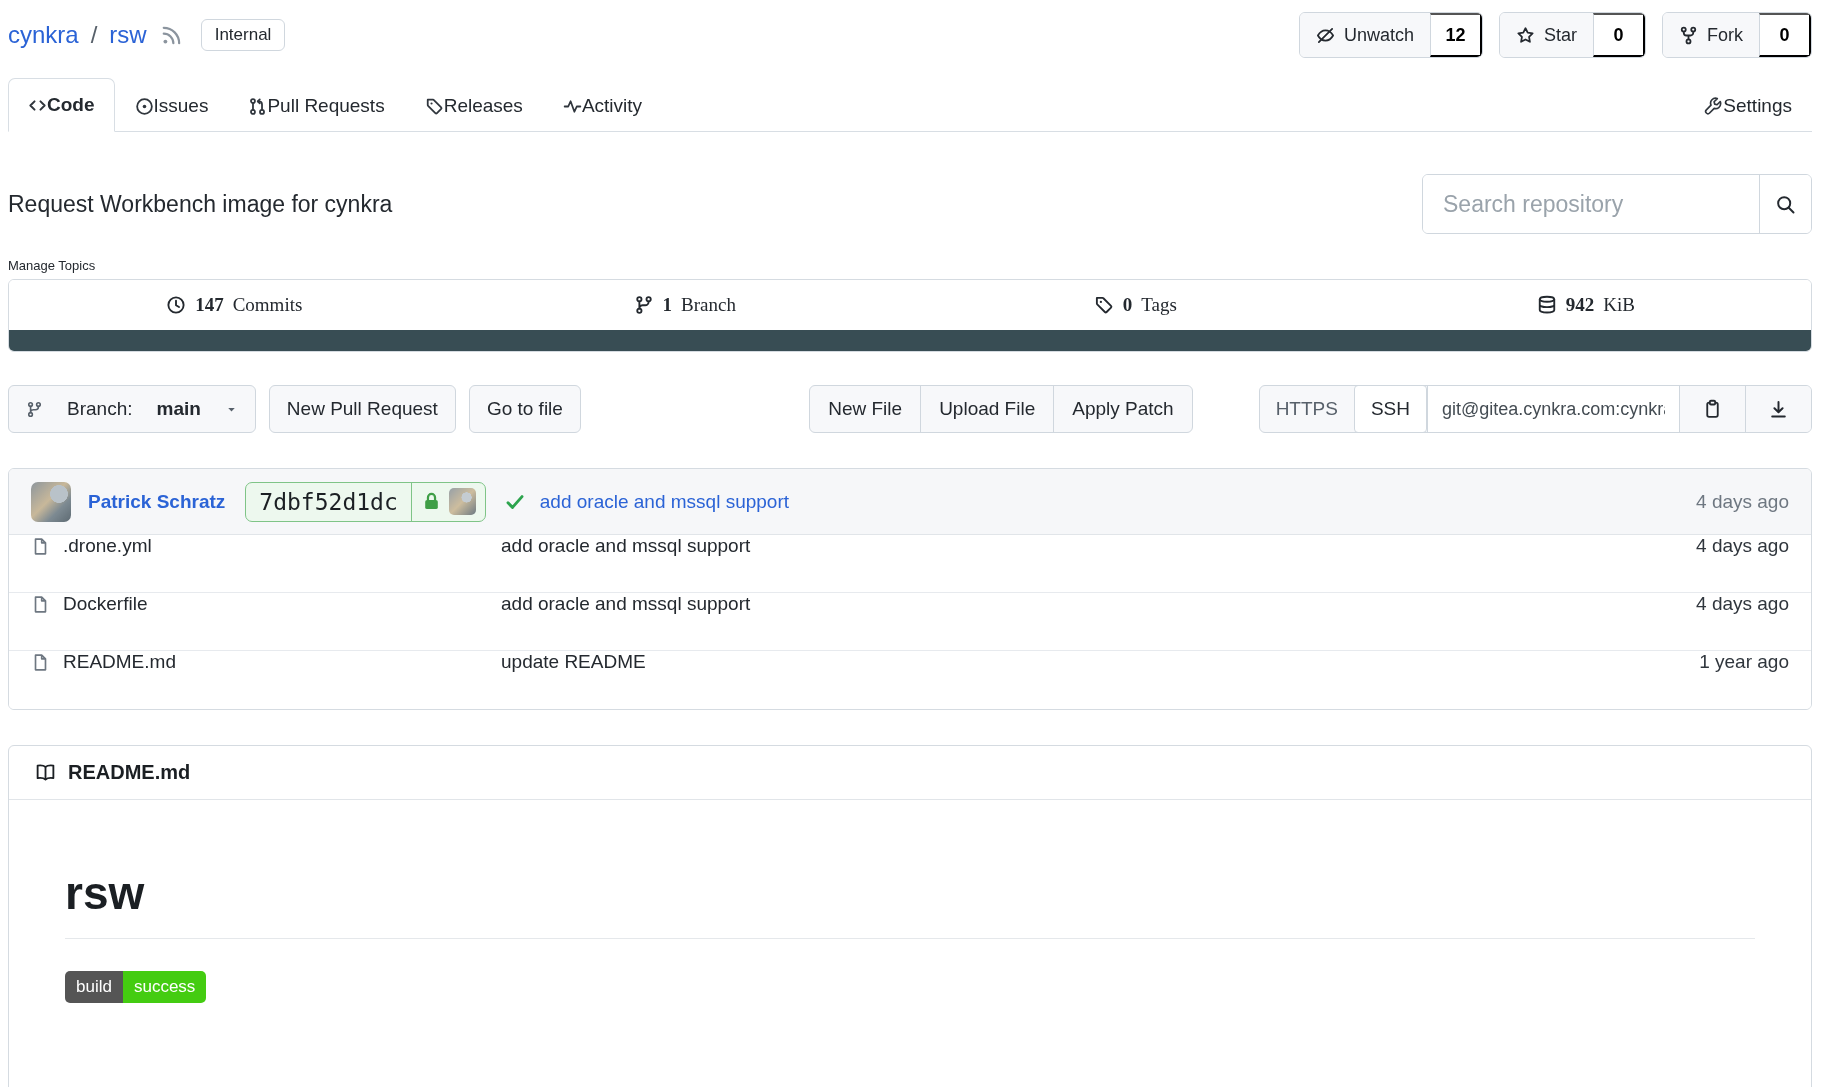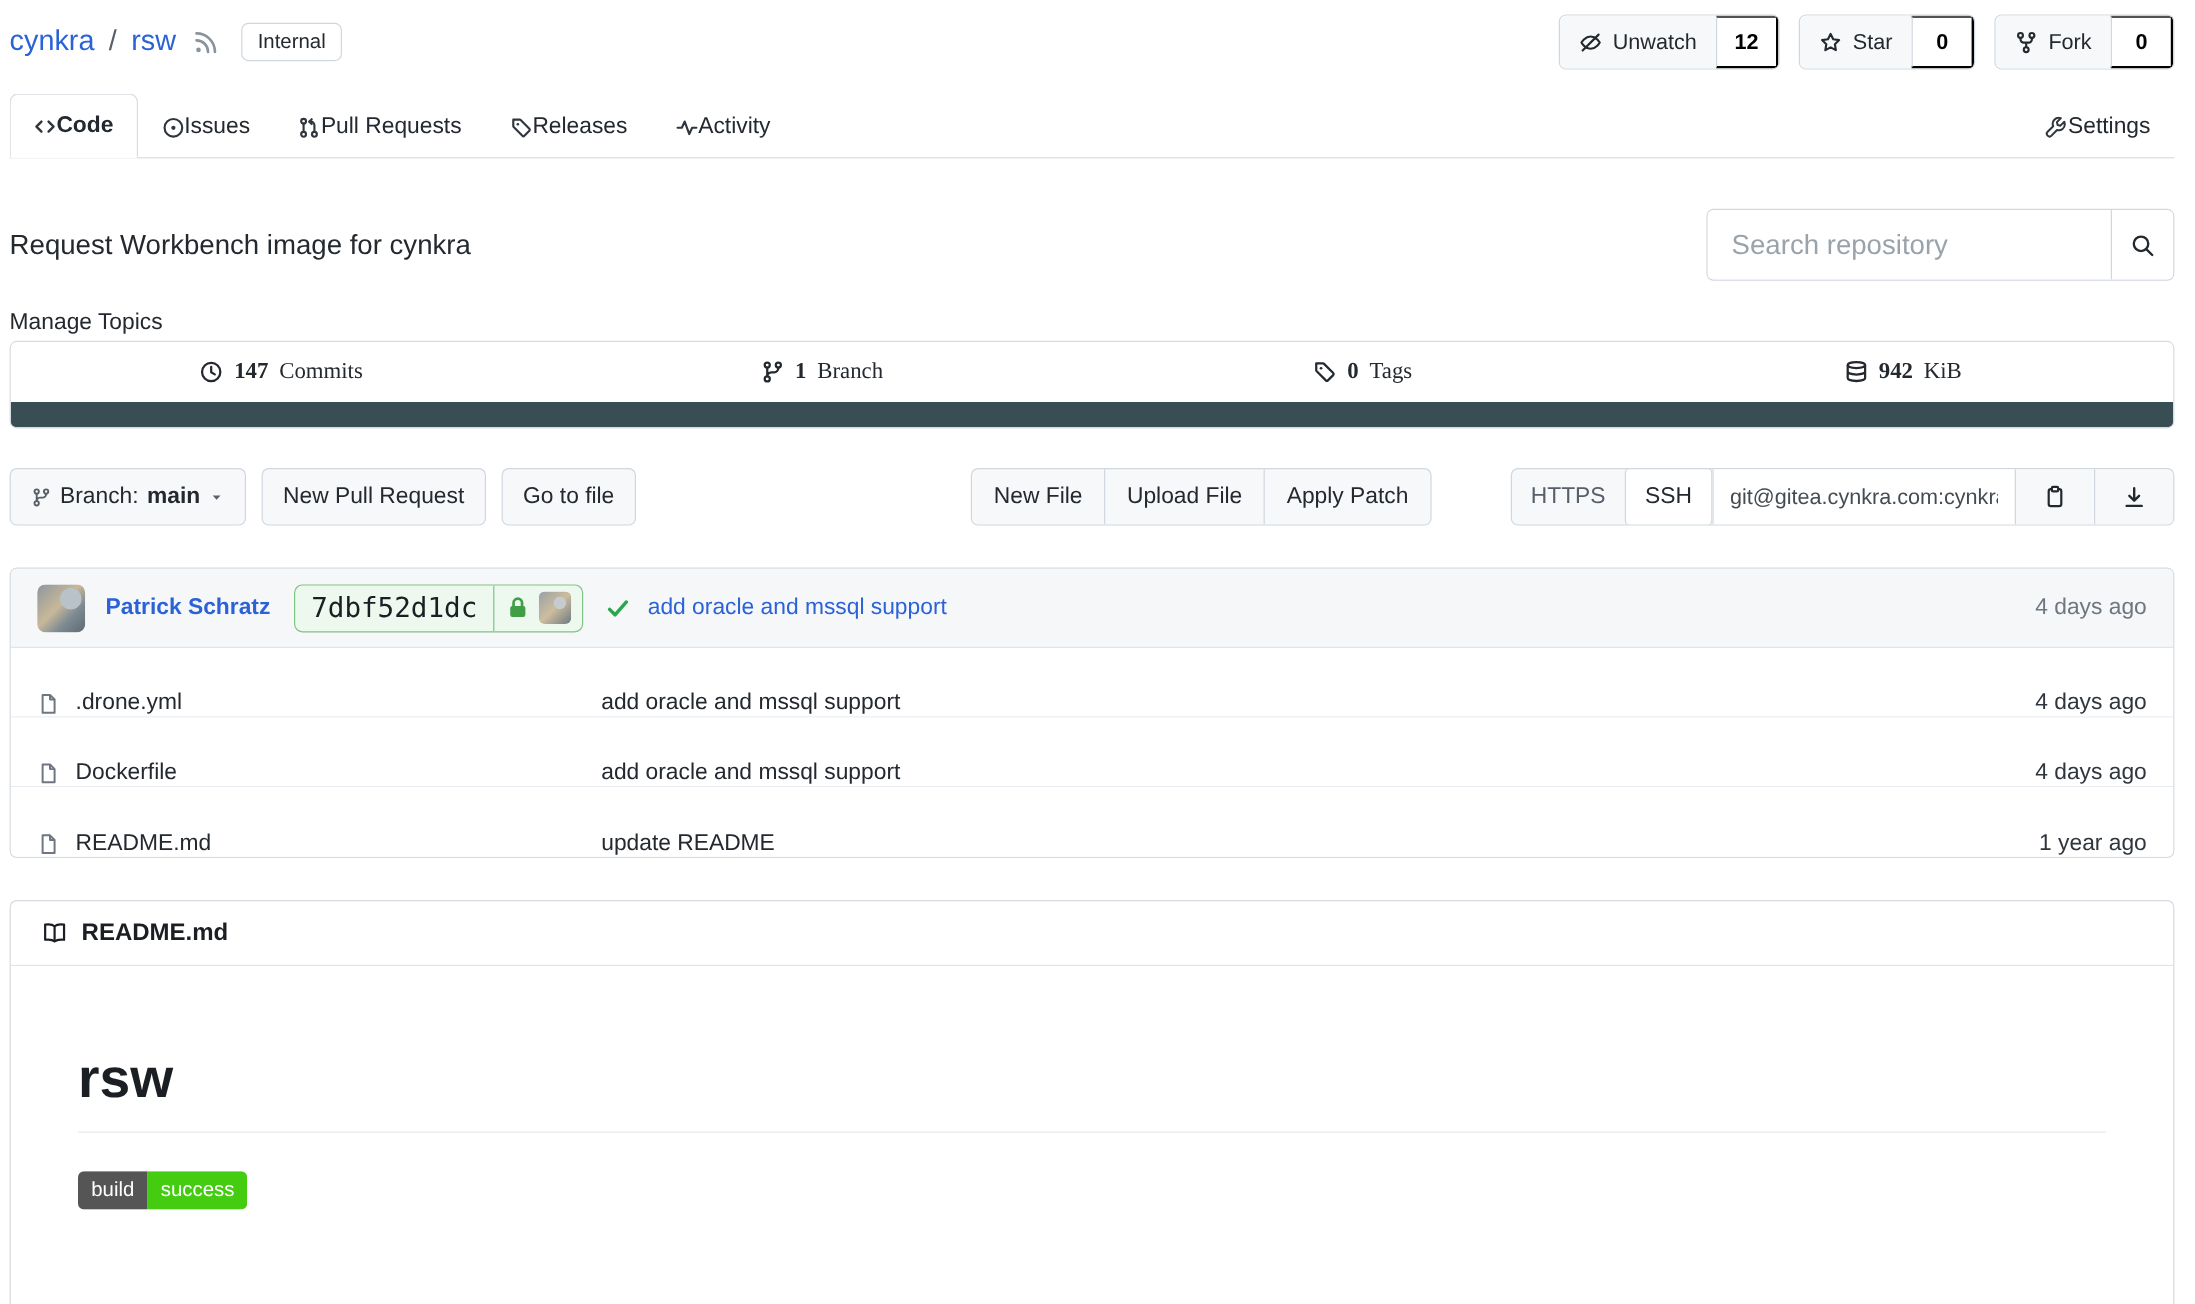--- a/index.html
+++ b/index.html
@@ -57,33 +57,33 @@
   .search-box input {
     flex:1; border:none; outline:none; padding:0 20px; font-size:23px;
     font-family:inherit; color:#1d4ed8;
   }
   .search-box input::placeholder { color:#9aa3ab; }
   .search-btn {
     width:64px; border:none; border-left:1px solid #d0d7de; background:#fff;
     display:flex; align-items:center; justify-content:center; cursor:pointer; color:#24292f;
   }
 
-  .manage-topics { margin-top:24px; font-size:19px; color:#24292f; cursor:pointer; display:inline-block; }
+  .manage-topics { margin-top:24px; font-size:13px; color:#24292f; cursor:pointer; display:inline-block; }
 
   
   .stats-box { margin-top:4px; border:1px solid #d5dbe1; border-radius:6px; overflow:hidden;font-family:Liberation Serif, serif; }
   .stats-row { display:flex; height:50px; align-items:center; background:#fff; }
   .stat { flex:1; display:flex; align-items:center; justify-content:center; gap:9px; font-size:19px; color:#24292f; cursor:pointer; }
   .stat b { font-weight:700; }
   .lang-bar { height:21px; }
 
   
   .toolbar { display:flex; align-items:center; margin-top:33px; height:48px; }
   .btn {
-    display:flex; align-items:center; gap:7px; height:48px; padding:13px 17px;
+    display:flex; align-items:center; gap:24px; height:48px; padding:13px 17px;
     background:#f7f8fa; border:1px solid #d0d7de; border-radius:6px;
     font-size:19px; color:#24292f; cursor:pointer; white-space:nowrap;
   }
   .btn + .btn { margin-left:13px; }
   .btn .bold { font-weight:700; }
   .btn-group { display:flex; height:48px; border:1px solid #d0d7de; border-radius:6px; overflow:hidden; background:#f7f8fa; }
   .btn-seg {
     display:flex; align-items:center; padding:0 18px; font-size:19px; color:#24292f;
     background:transparent; border:none; cursor:pointer; white-space:nowrap;
   }
@@ -124,21 +124,21 @@
   .avatar-sm {
     width:27px; height:27px; border-radius:5px; flex:none;
     background:
       radial-gradient(circle at 65% 35%, #c4ccd2 0 20%, transparent 21%),
       linear-gradient(135deg,#97a0a7 0%,#cdbd9e 50%,#6d7a82 100%);
   }
   .commit-check { margin-left:18px; display:flex; color:#2da44e; }
   .commit-msg { margin-left:14px; color:#2b63d6; font-size:19px; cursor:pointer; text-decoration:none; }
   .commit-date { margin-left:auto; color:#6e7781; font-size:19px; }
 
-  .file-row { display:flex; align-items:flex-end; height:58px; padding:0 22px; border-bottom:1px solid #e7eaee; background:#fff; }
+  .file-row { display:flex; align-items:flex-start; height:58px; padding:0 22px; border-bottom:1px solid #e7eaee; background:#fff; }
   .file-row:last-child { border-bottom:none; }
   .file-name { display:flex; align-items:center; gap:13px; width:470px; font-size:19px; color:#24292f; cursor:pointer; }
   .file-name .icon { color:#6e7781; }
   .file-msg { font-size:19px; color:#24292f; cursor:pointer; }
   .file-date { margin-left:auto; font-size:19px; color:#30363d; }
 
   
   .readme-box { margin-top:35px; border:1px solid #d5dbe1; border-radius:6px; background:#fff; overflow:hidden; }
   .readme-header {
     display:flex; align-items:center; gap:12px; height:54px; padding:0 26px;

